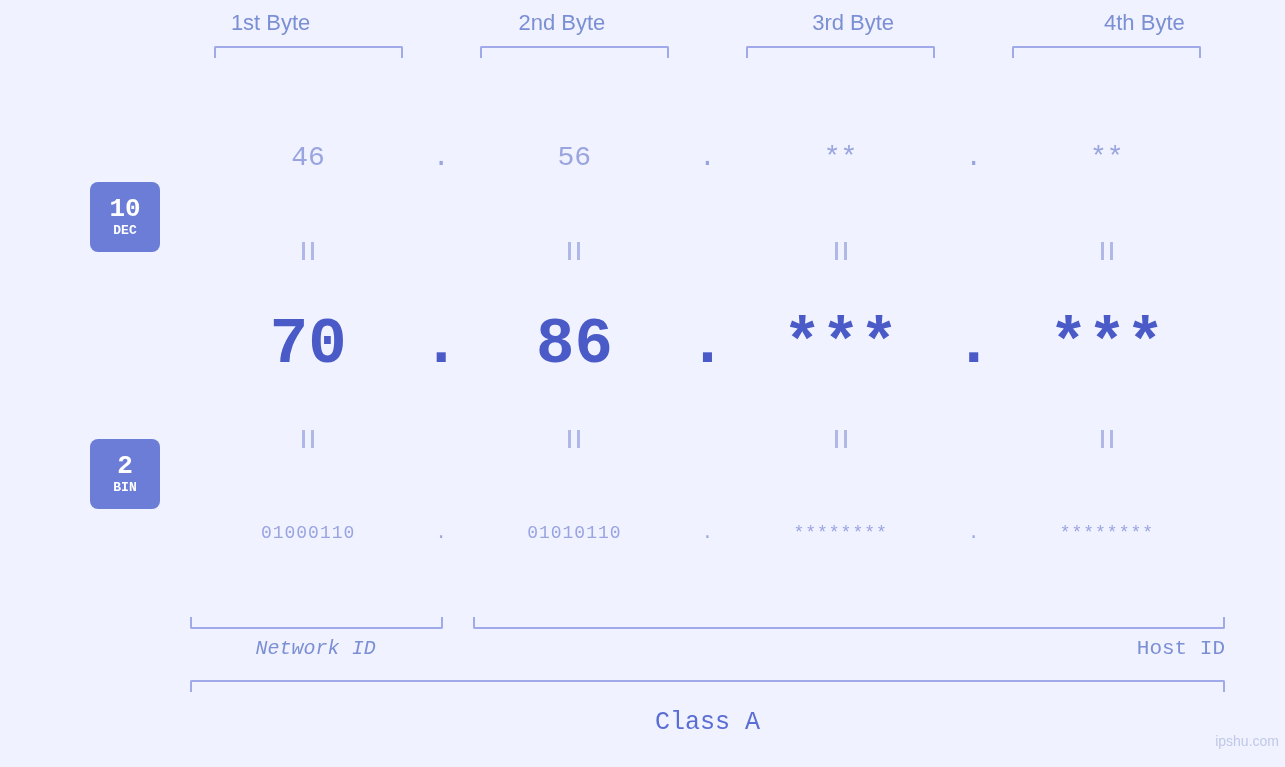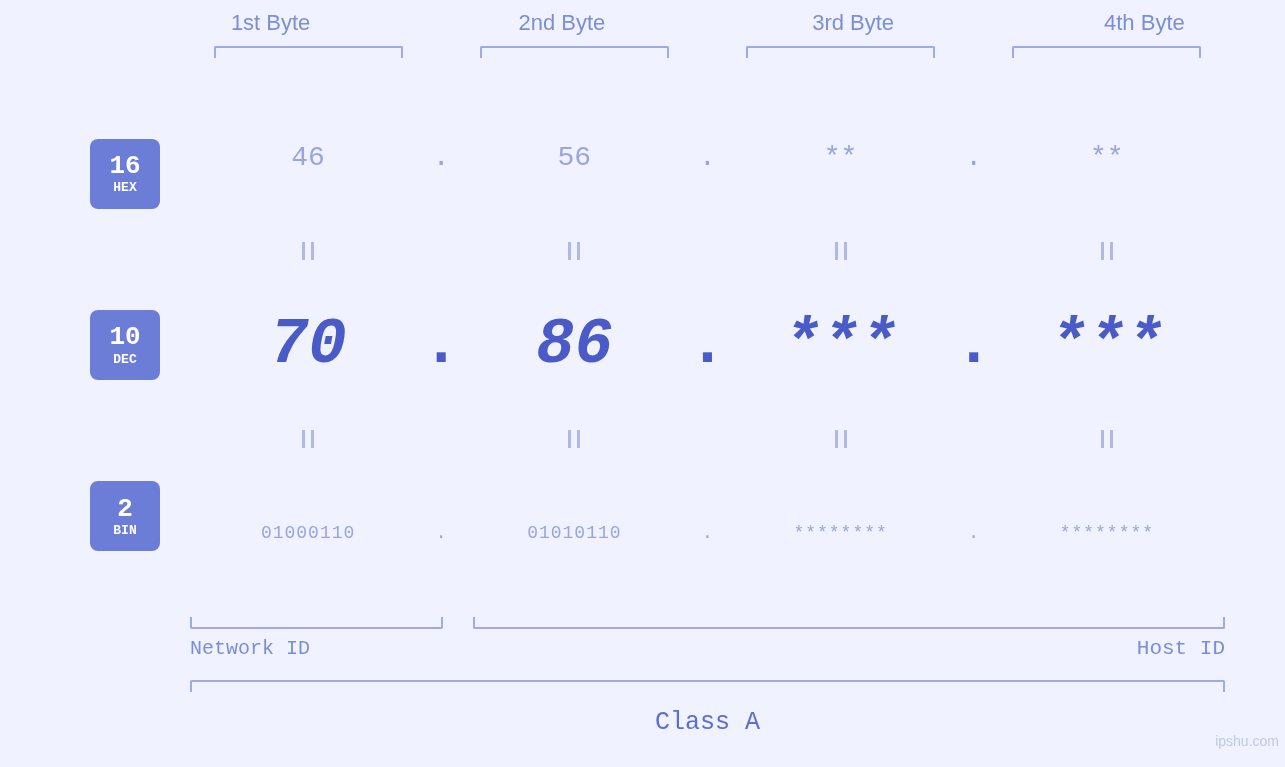--- a/index.html
+++ b/index.html
@@ -164,21 +164,20 @@
 
     .eq-dot-cell {
       width: 30px;
     }
 
     
     .dec-row .byte-cell {
       font-size: 64px;
       font-weight: bold;
       color: #4a5bc7;
-      font-style: italic;
     }
 
     .dec-row .dot-cell {
       font-size: 64px;
       font-weight: bold;
       color: #4a5bc7;
     }
 
     
     .bin-row .byte-cell {
@@ -271,24 +270,20 @@
     <div style="width:30px"></div>
     <div class="bracket-cell">
       <div class="bracket-top"></div>
     </div>
   </div>
 
   <div class="content-area">
 
     <div class="labels-col">
       <div class="base-badge">
-        <span class="base-number">16</span>
-        <span class="base-label">HEX</span>
-      </div>
-      <div class="base-badge">
         <span class="base-number">10</span>
         <span class="base-label">DEC</span>
       </div>
       <div class="base-badge">
         <span class="base-number">2</span>
         <span class="base-label">BIN</span>
       </div>
     </div>
 
     <div class="bytes-grid">
@@ -394,21 +389,21 @@
 
         <div style="flex:1; height:12px; border:2px solid #a0aae8; border-top:none; border-radius:0 0 2px 2px;"></div>
 
         <div style="width:30px;"></div>
 
         <div style="flex:3; height:12px; border:2px solid #a0aae8; border-top:none; border-radius:0 0 2px 2px;"></div>
       </div>
     </div>
 
     <div class="id-labels">
-      <div style="flex:1; color:#7b8fd4; font-size:20px; font-family:'Courier New', monospace;">Network ID</div>
+      <div style="flex:1; text-align:center; color:#7b8fd4; font-size:20px; font-family:'Courier New', monospace;font-style:italic;">Network ID</div>
       <div style="width:30px;"></div>
       <div style="flex:3; text-align:right; color:#7b8fd4; font-size:21px; font-family:'Courier New', monospace;">Host ID</div>
     </div>
 
     <div style="width:100%; height:12px; border:2px solid #a0aae8; border-bottom:none; border-radius:2px 2px 0 0; margin-bottom:0;"></div>
 
     <div style="width:100%; text-align:center; padding:16px 0 10px 0;">
       <span class="class-label">Class A</span>
     </div>
 

